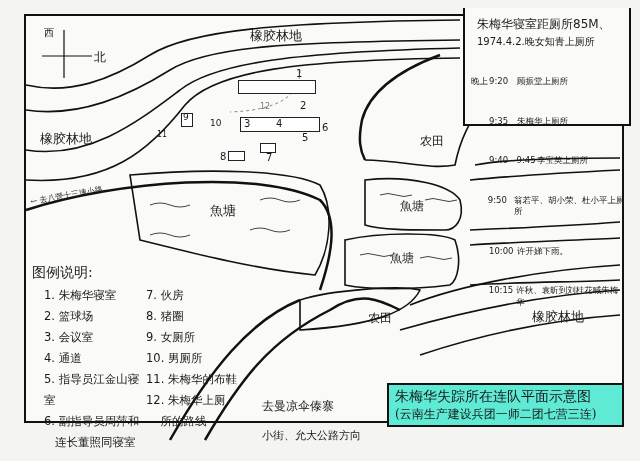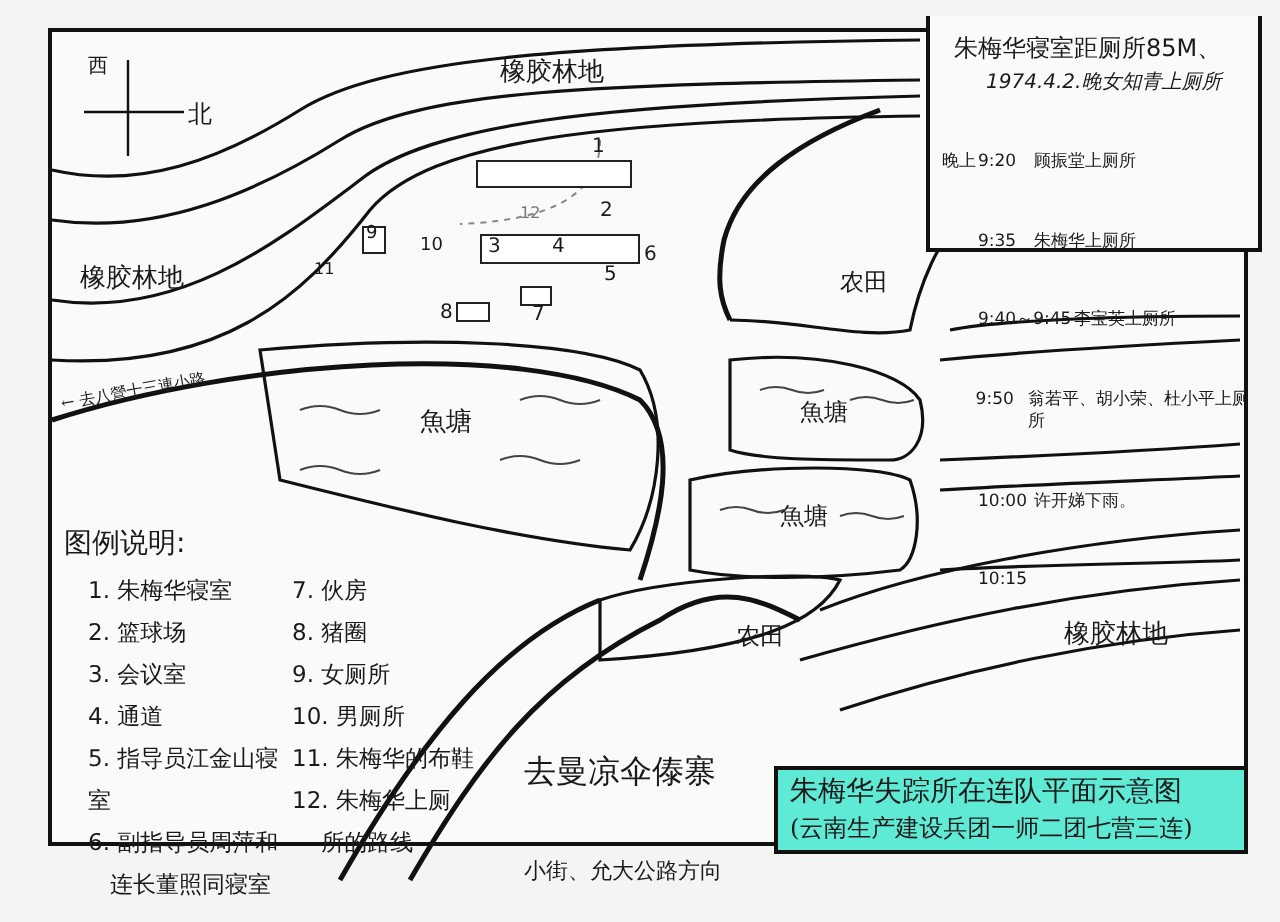--- a/index.html
+++ b/index.html
@@ -7,21 +7,21 @@
          font-family: "DejaVu Sans", sans-serif; color:#1a1a1a; }
   .frame { position:absolute; left:24px; top:14px; width:596px; height:405px;
            border:2px solid #111; background:#fafaf8; }
   svg.map { position:absolute; left:0; top:0; }
   .lbl { position:absolute; white-space:nowrap; font-family:"DejaVu Serif", serif; }
   .forest { font-size:13px; }
   .notes { position:absolute; left:463px; top:8px; width:168px; height:118px;
            border-left:2px solid #111; border-bottom:2px solid #111; border-right:2px solid #111;
            background:#fafaf8; font-size:9px; line-height:12px; padding:4px 4px 0 6px; box-sizing:border-box; }
   .notes .n1 { font-size:12px; margin:6px 0 6px 6px; }
-  .notes .n2 { font-size:10px; margin-left:22px;font-style:italic; }
+  .notes .n2 { font-size:10px; margin-left:6px; }
   .notes .row { display:flex; font-size:8.5px; line-height:11.5px;margin-top:28px; }
   .notes .pre { width:18px; font-size:8.5px; }
   .notes .t { width:28px; }
   .legend { position:absolute; left:32px; top:262px; font-size:11.5px; line-height:21px; }
   .legend .title { font-size:14px; margin-bottom:2px; }
   .legend .cols { display:flex; }
   .legend .col { width:100px; }
   .legend .col2 { margin-left:2px; }
   .titlebox { position:absolute; left:387px; top:383px; width:237px; height:44px;
               border:2px solid #111; background:#5eead4; font-family:"DejaVu Serif",serif;
@@ -91,21 +91,21 @@
 <span class="lbl forest" style="left:532px;top:308px;">橡胶林地</span>
 
 <span class="lbl" style="left:420px;top:133px;font-size:12px;">农田</span>
 <span class="lbl" style="left:368px;top:310px;font-size:12px;">农田</span>
 
 <span class="lbl" style="left:210px;top:202px;font-size:13px;">魚塘</span>
 <span class="lbl" style="left:400px;top:198px;font-size:12px;">魚塘</span>
 <span class="lbl" style="left:390px;top:250px;font-size:12px;">魚塘</span>
 
 <span class="lbl" style="left:30px;top:190px;font-size:8px;transform:rotate(-10deg);">← 去八營十三連小路</span>
-<span class="lbl" style="left:262px;top:376px;font-size:16px;">去曼凉伞傣寨</span>
+<span class="lbl" style="left:262px;top:398px;font-size:12px;">去曼凉伞傣寨</span>
 <span class="lbl" style="left:262px;top:404px;font-size:11px;margin-top:24px;">小街、允大公路方向</span>
 
 <div class="bld" style="left:238px;top:80px;width:76px;height:12px;"></div>
 <div class="bld" style="left:240px;top:117px;width:78px;height:13px;"></div>
 <div class="bld" style="left:181px;top:113px;width:10px;height:12px;"></div>
 <div class="bld" style="left:228px;top:151px;width:15px;height:8px;"></div>
 <div class="bld" style="left:260px;top:143px;width:14px;height:8px;"></div>
 
 <span class="num" style="left:296px;top:68px;">1</span>
 <span class="num" style="left:300px;top:100px;">2</span>
@@ -144,20 +144,21 @@
       <span>翁若平、胡小荣、杜小平上厕所</span>
     </div>
   <div class="row">
       <span class="pre"></span>
       <span class="t">10:00</span>
       <span>许开娣下雨。</span>
     </div>
   <div class="row">
       <span class="pre"></span>
       <span class="t">10:15</span>
+      <span>许秋、袁昕到刘桂花喊朱梅华</span>
     </div>
 </div>
 
 <div class="legend">
   <div class="title">图例说明:</div>
   <div class="cols">
     <div class="col" style="margin-left:12px;">
       <div>1. 朱梅华寝室</div>
       <div>2. 篮球场</div>
       <div>3. 会议室</div>

